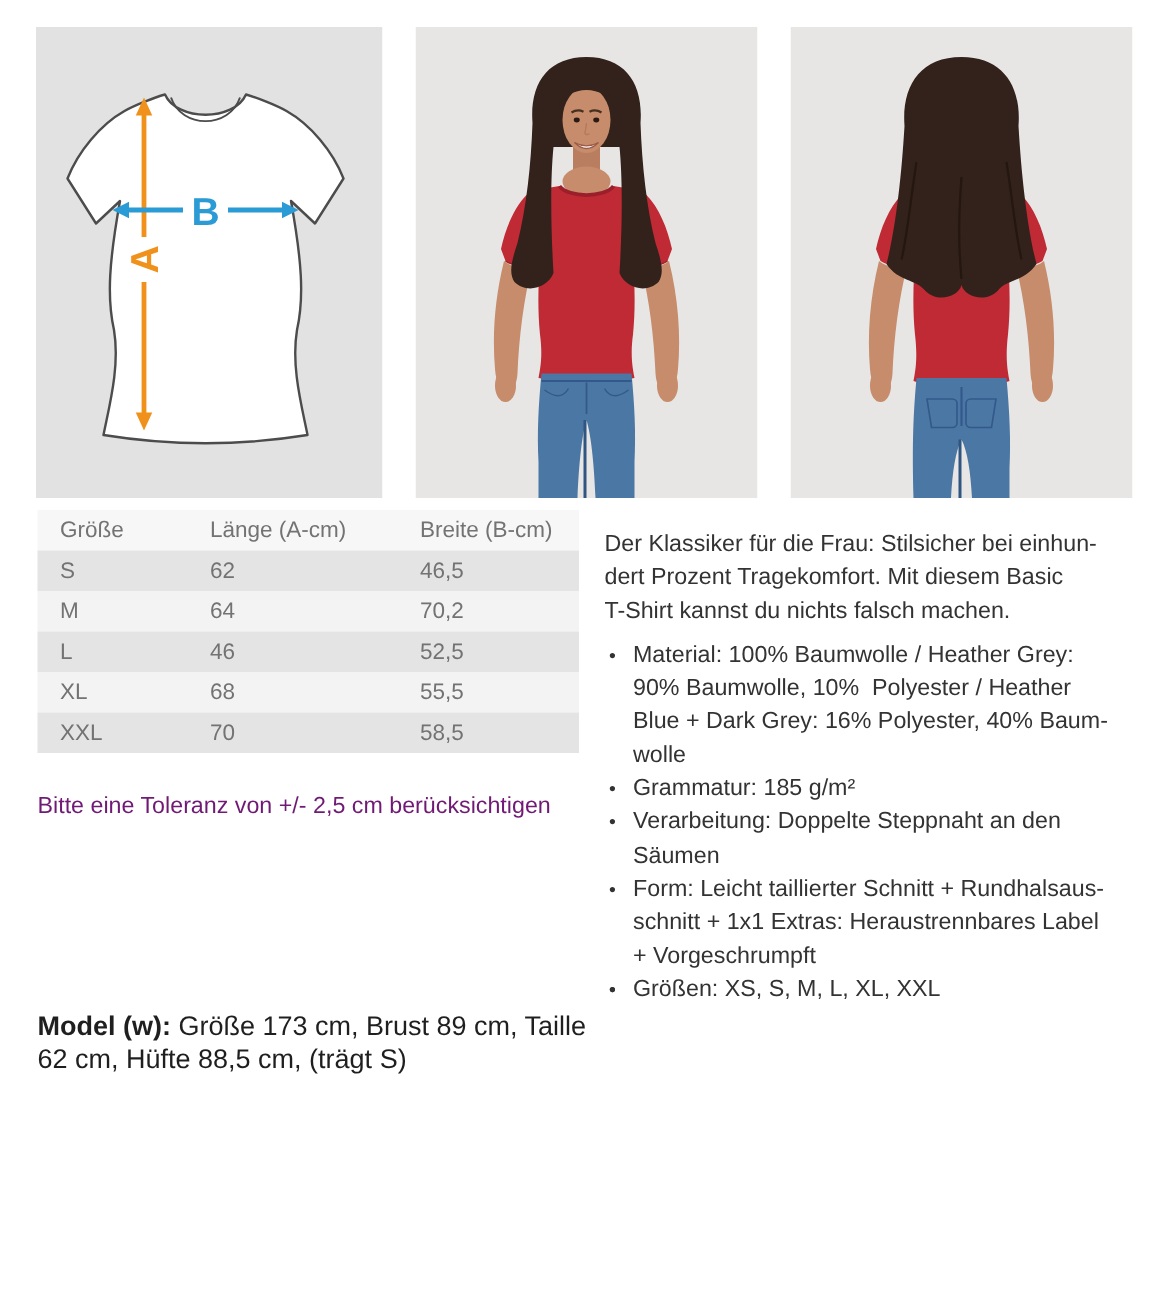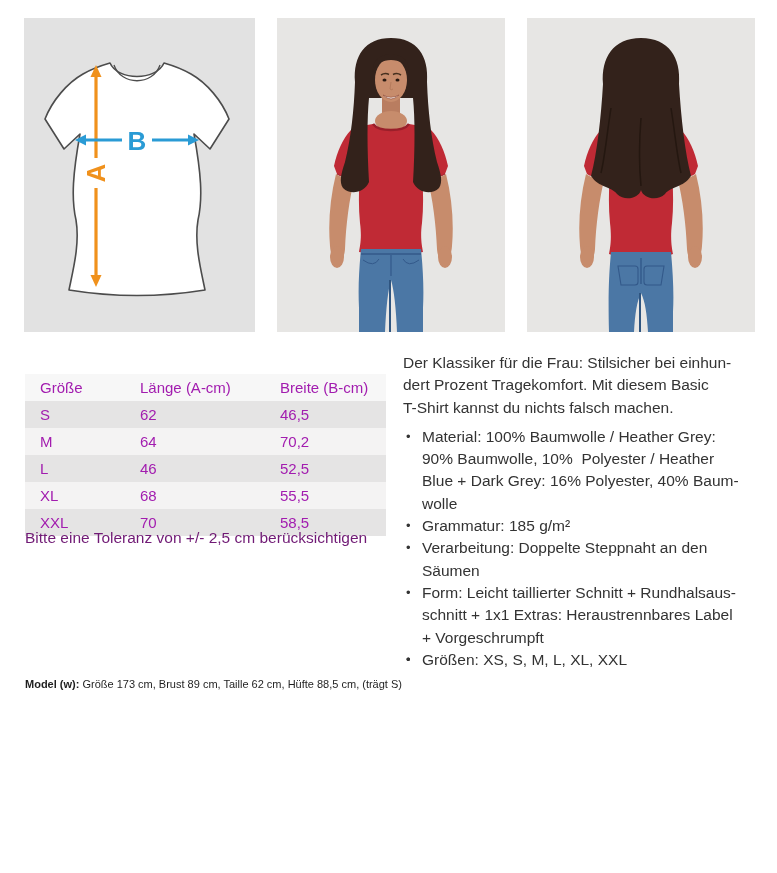--- a/index.html
+++ b/index.html
@@ -5,33 +5,33 @@
   html,body{margin:0;padding:0;background:#fff;}
   #page{position:relative;width:777px;height:873px;background:#ffffff;overflow:hidden;
         font-family:"Liberation Sans",sans-serif;color:#2d2d2d;}
   .panel{position:absolute;top:18px;height:314px;}
   #diagram-panel{left:24px;width:231px;}
   #front-panel{left:277px;width:228px;}
   #back-panel{left:527px;width:228px;}
   .panel svg{display:block;}
 
   
-  #size-table{position:absolute;left:25px;top:374px;width:361px;border-collapse:collapse;
-              font-size:15px;color:#a21caf;table-layout:fixed;}
+  #size-table{position:absolute;left:25px;top:340px;width:361px;border-collapse:collapse;
+              font-size:15px;color:#737373;table-layout:fixed;}
   #size-table th,#size-table td{height:27px;padding:0;font-weight:400;text-align:left;
               vertical-align:middle;white-space:nowrap;}
   #size-table th:first-child,#size-table td:first-child{padding-left:15px;}
   #size-table col.c1{width:115px;} #size-table col.c2{width:140px;} #size-table col.c3{width:106px;}
   #size-table thead tr{background:#f7f7f7;}
   #size-table tbody tr:nth-child(odd){background:#e5e4e4;}
   #size-table tbody tr:nth-child(even){background:#f4f3f3;}
 
   #tolerance-note{position:absolute;left:25px;top:529px;font-size:15.5px;color:#701a75;white-space:nowrap;}
 
-  #model-info{position:absolute;left:25px;top:674px;width:378px;font-size:11px;
+  #model-info{position:absolute;left:25px;top:674px;width:378px;font-size:18px;
               line-height:21.5px;color:#1f1f1f;}
   #model-info .bold{font-weight:700;}
 
   
   #description{position:absolute;left:403px;top:352px;width:372px;font-size:15.5px;
                line-height:22.3px;color:#333333;}
   #description .pre{white-space:pre;}
   #description ul{list-style:none;margin:7px 0 0 0;padding:0;}
   #description li{position:relative;padding-left:19px;margin:0;}
   #description li .bullet{position:absolute;left:3px;top:0;font-size:13px;}

